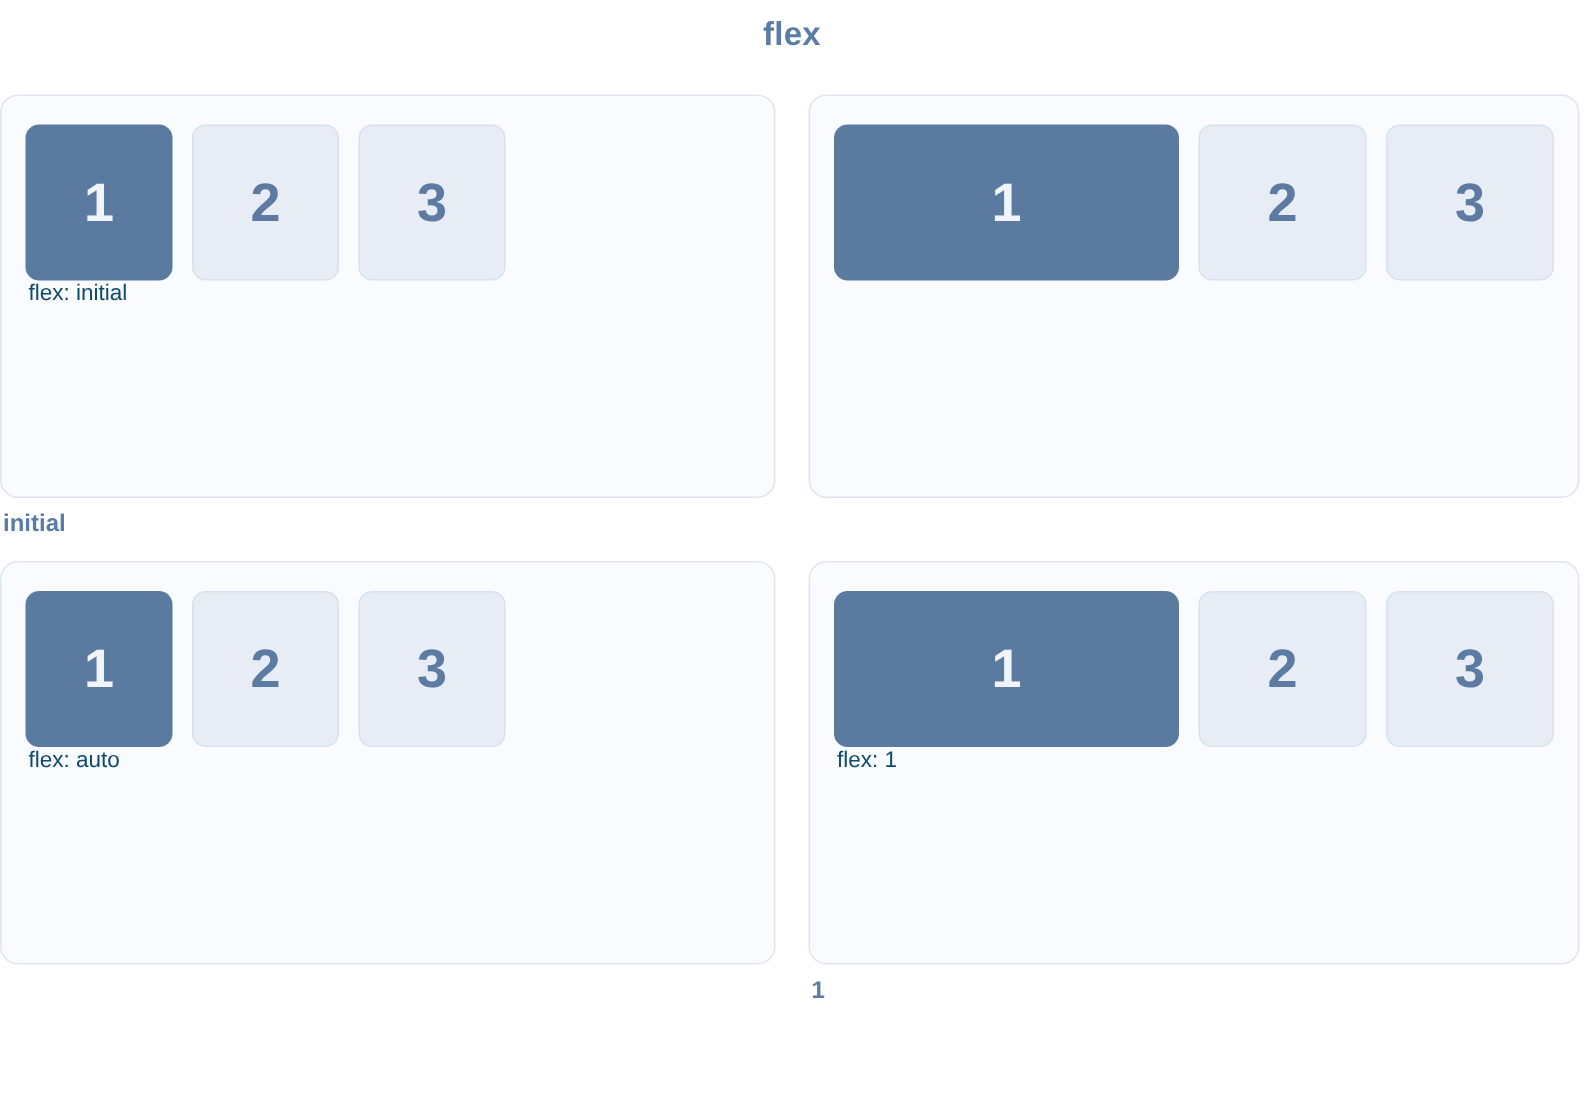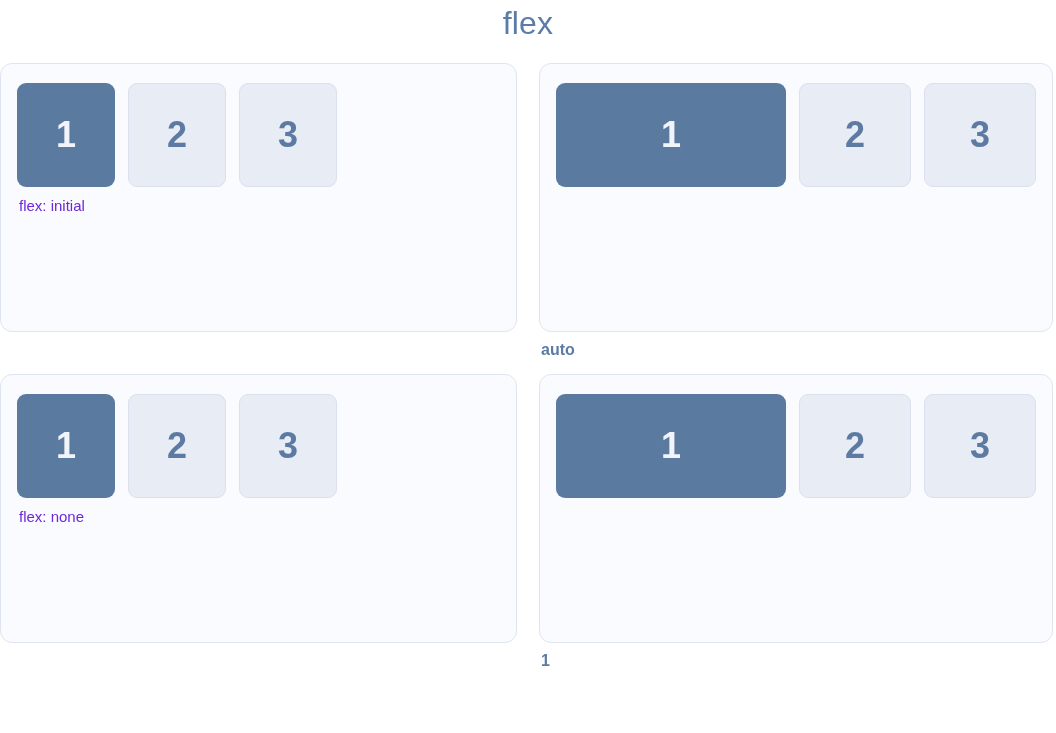--- a/index.html
+++ b/index.html
@@ -10,23 +10,23 @@
   body {
     width: 1056px;
     height: 733px;
     overflow: hidden;
     font-family: "Liberation Sans", sans-serif;
   }
   .title {
     margin: 0;
     padding-top: 7px;
     text-align: center;
-    font-size: 32px;
+    font-size: 22px;
     line-height: 32px;
-    font-weight: 400;
+    font-weight: 700;
     color: #5b7ca6;
     letter-spacing: 0.2px;
   }
   .grid {
     margin-top: 24px;
     display: grid;
     grid-template-columns: 517px 514px;
     column-gap: 22px;
   }
   .cell { display: block; }
@@ -59,25 +59,24 @@
   }
   .item--secondary {
     background: #e8ecf4;
     border: 1.5px solid #dae0ee;
     color: #5d7aa2;
   }
   
   .panel--stretch .item { flex: 0 0 112px; }
   .panel--stretch .item--primary { flex: 1 1 auto; }
   .caption {
-    margin-top: 10px;
     padding-left: 2px;
     font-size: 15px;
     line-height: 18px;
-    color: #6d28d9;
+    color: #0c4a6e;
   }
   .value-label {
     margin: 9px 0 15px 2px;
     font-size: 16px;
     line-height: 18px;
     font-weight: 700;
     color: #5b7ca6;
   }
 </style>
 </head>
@@ -90,49 +89,50 @@
 
     <section class="cell">
       <div class="panel">
         <div class="items">
           <div class="item item--primary">1</div>
           <div class="item item--secondary">2</div>
           <div class="item item--secondary">3</div>
         </div>
         <div class="caption">flex: initial</div>
       </div>
+      <div class="value-label">initial</div>
     </section>
 
     <section class="cell">
       <div class="panel panel--stretch">
         <div class="items">
           <div class="item item--primary">1</div>
           <div class="item item--secondary">2</div>
           <div class="item item--secondary">3</div>
         </div>
       </div>
-      <div class="value-label">auto</div>
     </section>
 
     <section class="cell">
       <div class="panel">
         <div class="items">
           <div class="item item--primary">1</div>
           <div class="item item--secondary">2</div>
           <div class="item item--secondary">3</div>
         </div>
-        <div class="caption">flex: none</div>
+        <div class="caption">flex: auto</div>
       </div>
     </section>
 
     <section class="cell">
       <div class="panel panel--stretch">
         <div class="items">
           <div class="item item--primary">1</div>
           <div class="item item--secondary">2</div>
           <div class="item item--secondary">3</div>
         </div>
+        <div class="caption">flex: 1</div>
       </div>
       <div class="value-label">1</div>
     </section>
 
   </div>
 </main>
 
 </body></html>

